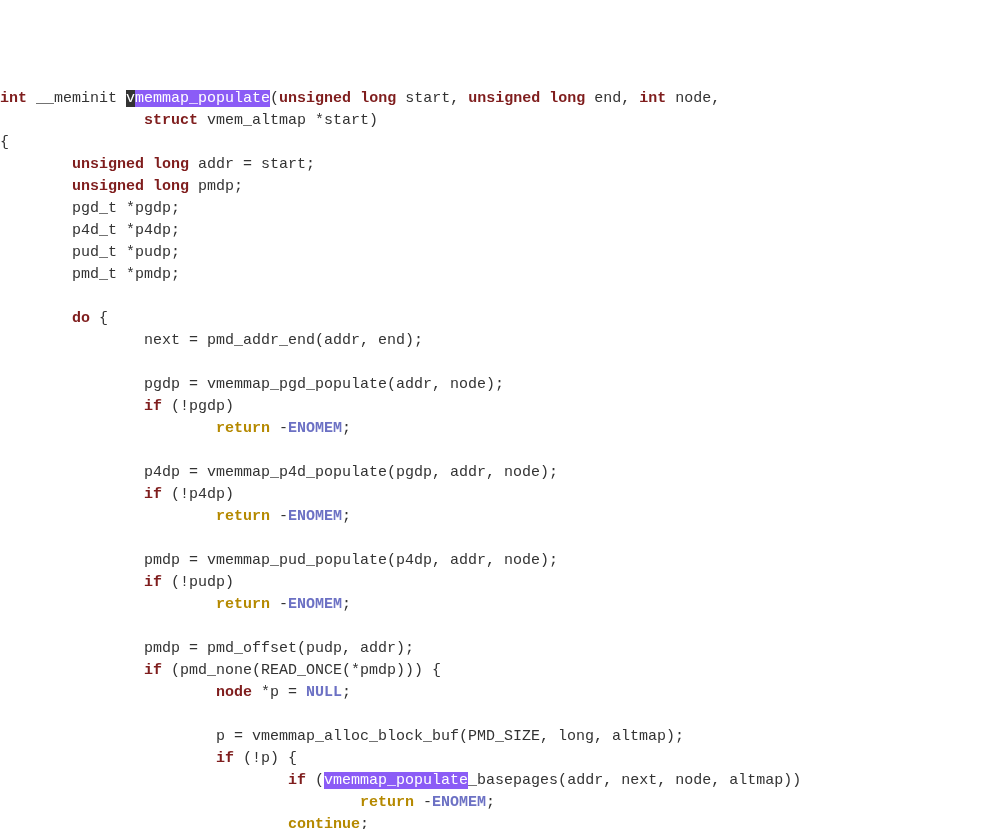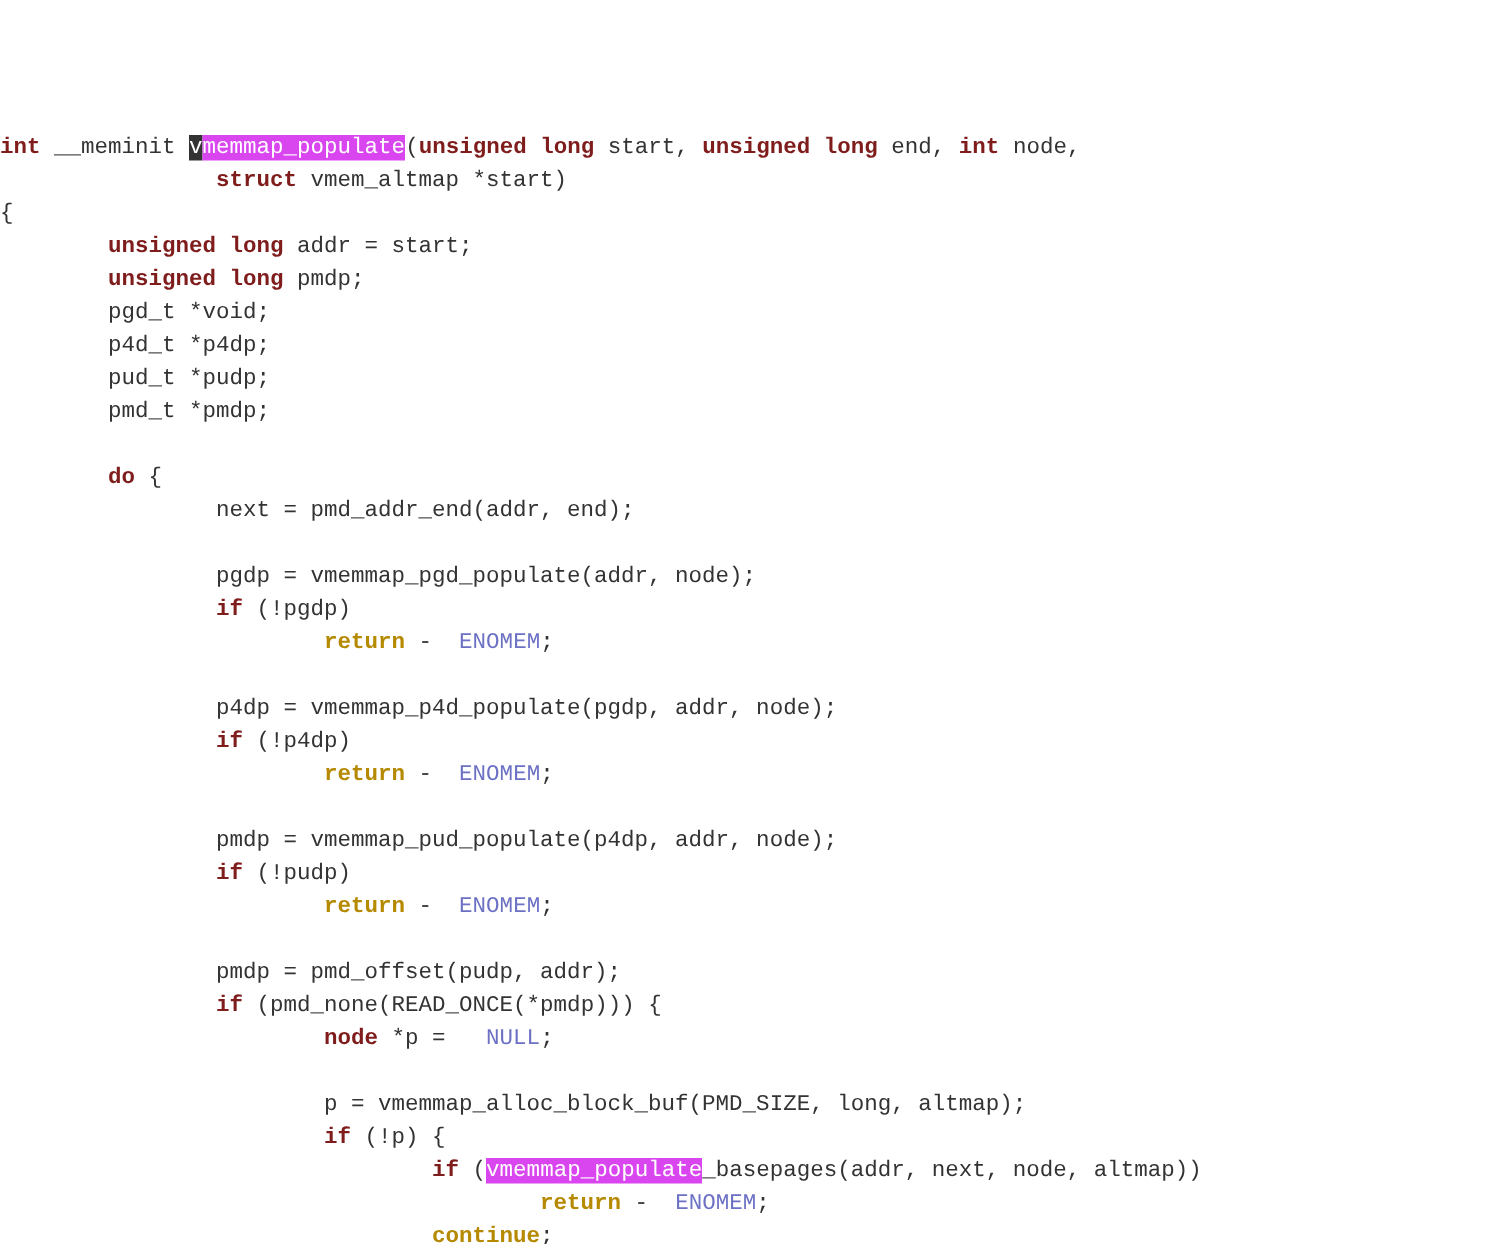--- a/index.html
+++ b/index.html
@@ -11,42 +11,42 @@
     line-height: 22px;
     color: #333333;
     white-space: pre;
     overflow: auto;
   }
   .code-container {
     padding: 0;
   }
   .kw { color: #7f1d1d; font-weight: bold; }      
   .ret { color: #b58900; font-weight: bold; text-align: right; }     
-  .const { color: #6c71c4; font-weight: normal; margin-left: 18px; }   
+  .const { color: #6c71c4; font-weight: bold; }   
   .plain { color: #333333; }
   .hl {
-    background: #d946ef;
+    background: #8b5cf6;
     color: #ffffff;
   }
   .hl-cursor {
     background: #333333;
     color: #ffffff;
   }
 </style>
 </head>
 <body>
 
 
 
 <div class="code-container"><span><span class="kw">int</span><span class="plain"> __meminit </span><span class="hl-cursor">v</span><span class="hl">memmap_populate</span><span class="plain">(</span><span class="kw">unsigned</span><span> </span><span class="kw">long</span><span class="plain"> start, </span><span class="kw">unsigned</span><span> </span><span class="kw">long</span><span class="plain"> end, </span><span class="kw">int</span><span class="plain"> node,</span></span>
 <span><span>                </span><span class="kw">struct</span><span class="plain"> vmem_altmap *start)</span></span>
 <span><span class="plain">{</span></span>
 <span><span>        </span><span class="kw">unsigned</span><span> </span><span class="kw">long</span><span class="plain"> addr = start;</span></span>
 <span><span>        </span><span class="kw">unsigned</span><span> </span><span class="kw">long</span><span class="plain"> pmdp;</span></span>
-<span><span class="plain">        pgd_t *void;</span></span>
+<span><span class="plain">        pgd_t *pgdp;</span></span>
 <span><span class="plain">        p4d_t *p4dp;</span></span>
 <span><span class="plain">        pud_t *pudp;</span></span>
 <span><span class="plain">        pmd_t *pmdp;</span></span>
 <span><span></span></span>
 <span><span>        </span><span class="kw">do</span><span class="plain"> {</span></span>
 <span><span class="plain">                next = pmd_addr_end(addr, end);</span></span>
 <span><span></span></span>
 <span><span class="plain">                pgdp = vmemmap_pgd_populate(addr, node);</span></span>
 <span><span>                </span><span class="kw">if</span><span class="plain"> (!pgdp)</span></span>
 <span><span>                        </span><span class="ret">return</span><span class="plain"> -</span><span class="const">ENOMEM</span><span class="plain">;</span></span>

